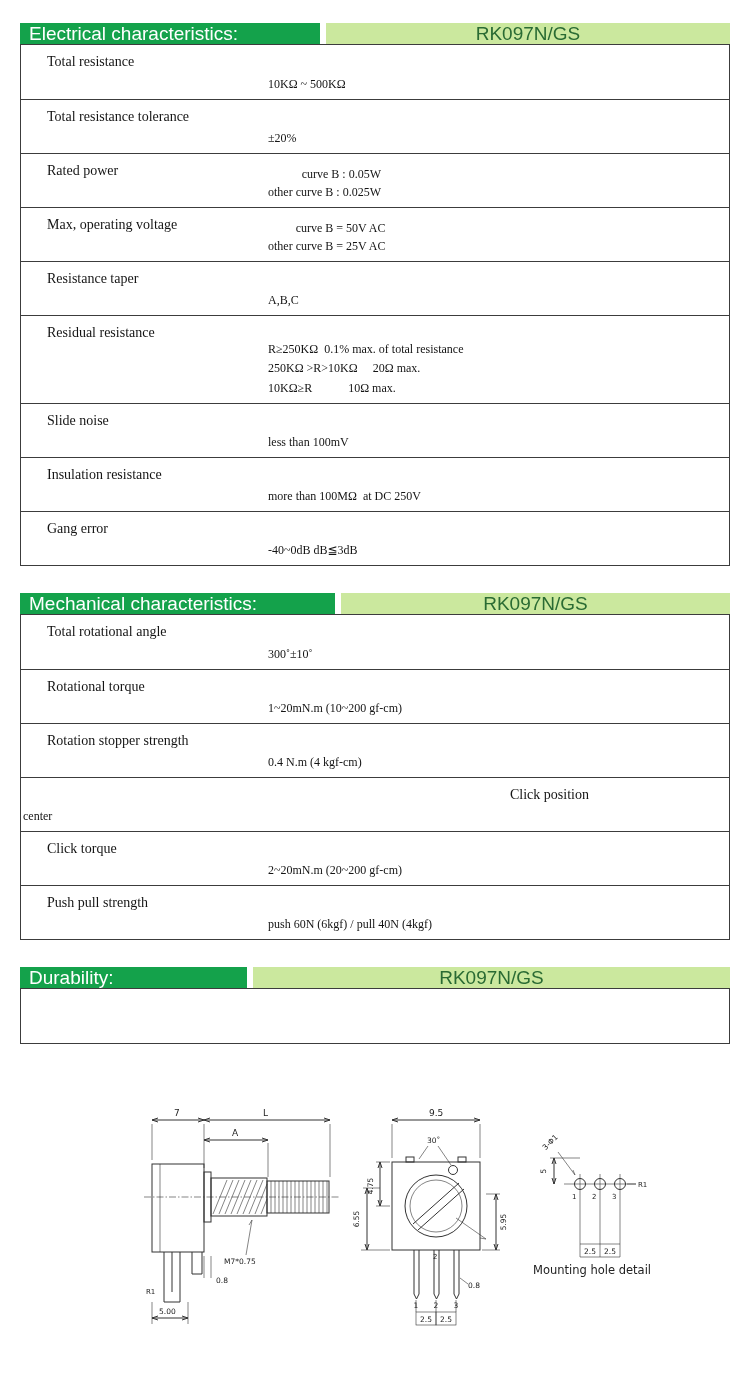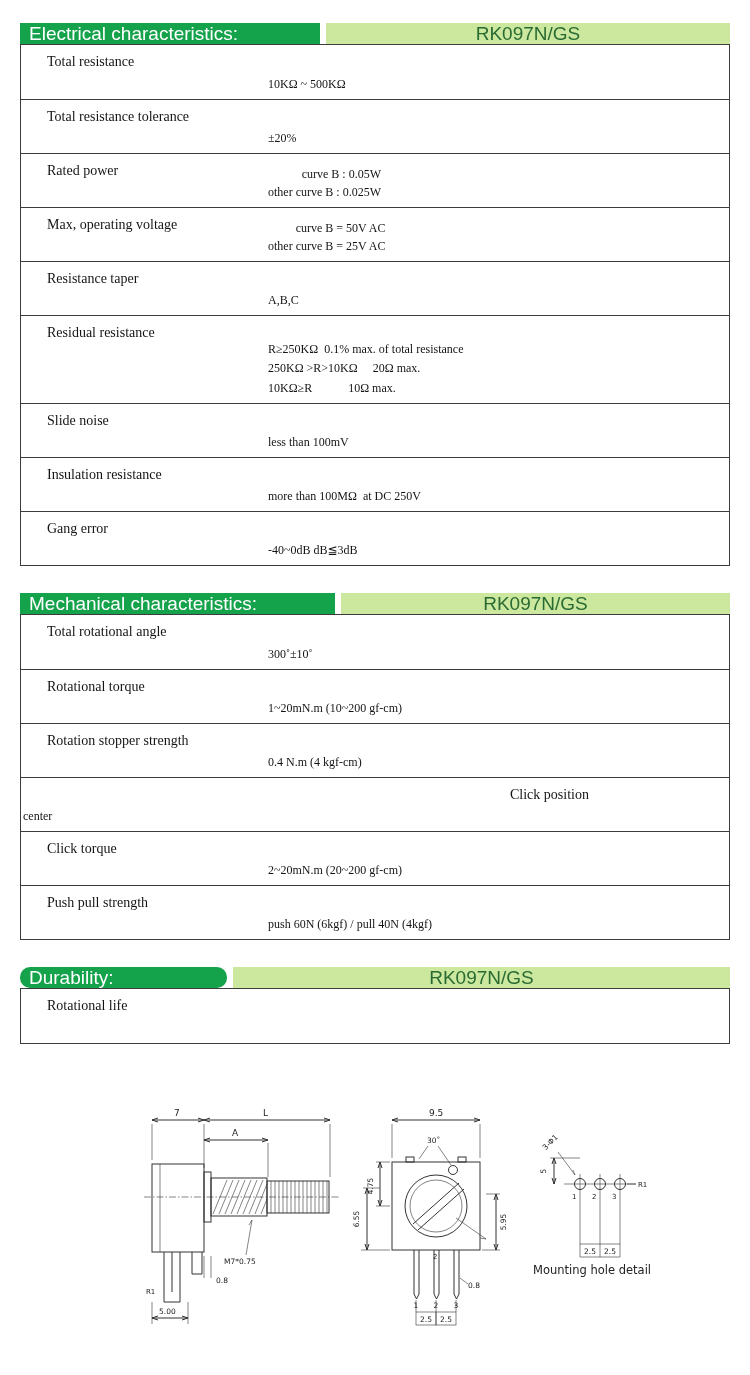--- a/index.html
+++ b/index.html
@@ -20,21 +20,21 @@
   }
   .bar-title {
     background: #14a24b;
     color: #ffffff;
     display: flex;
     align-items: center;
     padding-left: 9px;
   }
   .bar-title.w-elec { width: 300px; }
   .bar-title.w-mech { width: 315px; }
-  .bar-title.w-dur  { width: 207px; border-radius: 10px; }
+  .bar-title.w-dur  { width: 227px; }
   .bar-code {
     background: #cbe89e;
     color: #2a6b33;
     flex: 1;
     display: flex;
     align-items: center;
     justify-content: center;
     margin-left: 6px;
   }
 
@@ -243,21 +243,20 @@
   </div>
 
   <div class="spec-table">
     <div class="bar">
       <div class="bar-title w-dur">Durability:</div>
       <div class="bar-code">RK097N/GS</div>
     </div>
     <div class="tbl">
 
       <div class="row">
-        <div class="cell label">Rotational life</div>
       </div>
 
     </div>
   </div>
 
   <svg class="dwg" width="710" height="272" viewBox="0 0 710 272">
 
     <g>
       <path class="cl" d="M104 101 H300"></path>
       <rect x="112" y="68" width="52" height="88"></rect>

